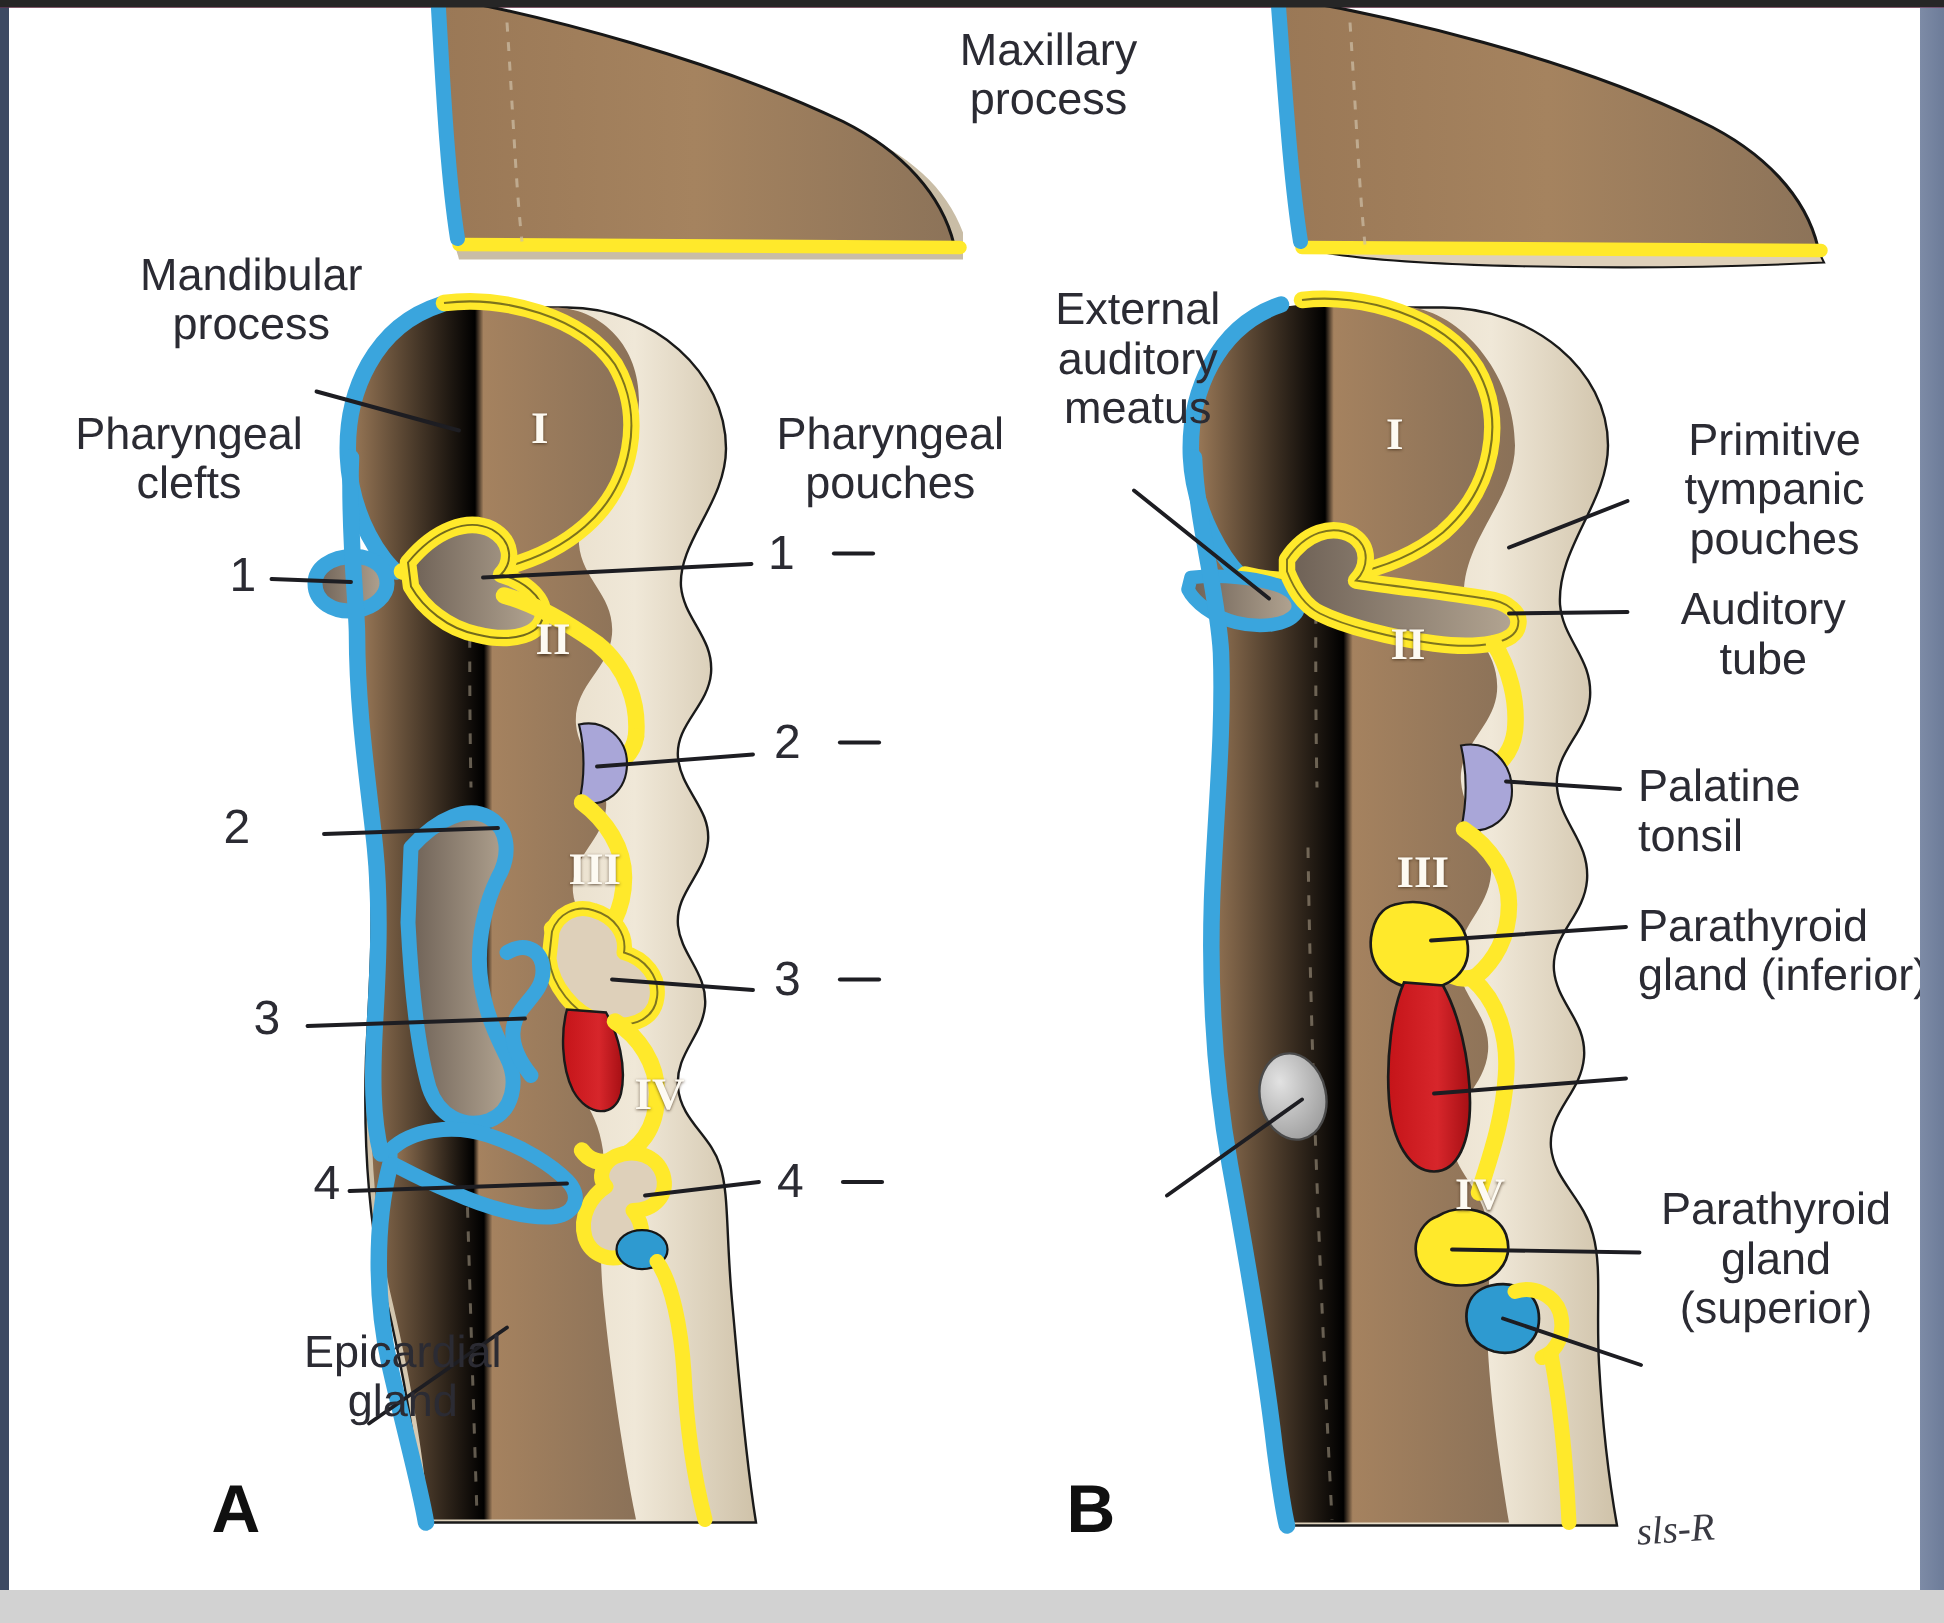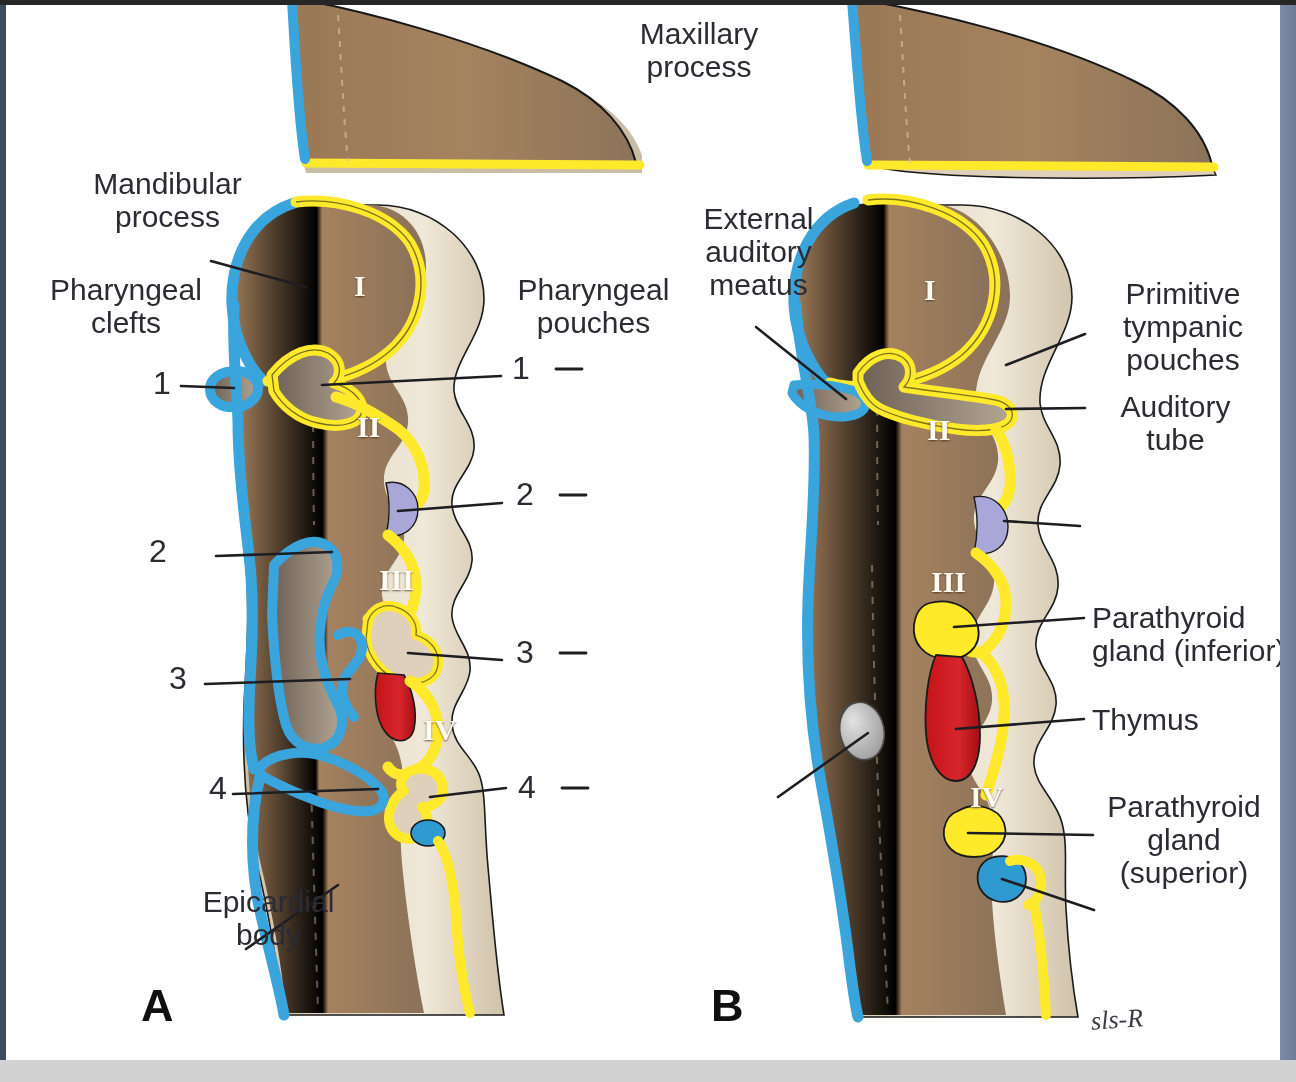--- a/index.html
+++ b/index.html
@@ -357,21 +357,21 @@
     <div class="lbl c" style="left:598px;top:12px;width:190px;">Maxillary
 process</div>
 
     <div class="lbl c" style="left:54px;top:162px;width:215px;">Mandibular
 process</div>
 
     <div class="lbl c" style="left:10px;top:268px;width:220px;">Pharyngeal
 clefts</div>
 
     <div class="lbl c" style="left:155px;top:880px;width:215px;">Epicardial
-body</div>
+gland</div>
 
     <div class="numlbl" style="left:147px;top:360px;">1</div>
     <div class="numlbl" style="left:143px;top:528px;">2</div>
     <div class="numlbl" style="left:163px;top:655px;">3</div>
     <div class="numlbl" style="left:203px;top:765px;">4</div>
 
     <div class="lbl c" style="left:480px;top:268px;width:215px;">Pharyngeal
 pouches</div>
 
     <div class="numlbl" style="left:506px;top:345px;">1</div>
@@ -379,37 +379,38 @@
     <div class="numlbl" style="left:510px;top:629px;">3</div>
     <div class="numlbl" style="left:512px;top:764px;">4</div>
 
     <div class="roman" style="left:348px;top:264px;">I</div>
     <div class="roman" style="left:351px;top:405px;">II</div>
     <div class="roman" style="left:373px;top:558px;">III</div>
     <div class="roman" style="left:417px;top:708px;">IV</div>
 
     <div class="panel-letter" style="left:135px;top:975px;">A</div>
 
-    <div class="lbl c" style="left:655px;top:185px;width:195px;margin-top:12px;">External
+    <div class="lbl c" style="left:655px;top:185px;width:195px;">External
 auditory
 meatus</div>
 
 
     <div class="lbl c" style="left:1082px;top:272px;width:190px;">Primitive
 tympanic
 pouches</div>
 
     <div class="lbl c" style="left:1082px;top:385px;width:175px;">Auditory
 tube</div>
 
+    <div class="lbl l" style="left:1086px;top:503px;width:200px;">Palatine
+tonsil</div>
 
     <div class="lbl l" style="left:1086px;top:596px;width:215px;">Parathyroid
 gland (inferior)</div>
 
-    <div class="lbl l" style="left:1086px;top:698px;width:175px;">Thymus</div>
 
     <div class="lbl c" style="left:1078px;top:785px;width:200px;">Parathyroid
 gland
 (superior)</div>
 
 
     <div class="roman" style="left:918px;top:268px;">I</div>
     <div class="roman" style="left:921px;top:408px;">II</div>
     <div class="roman" style="left:925px;top:560px;">III</div>
     <div class="roman" style="left:964px;top:775px;">IV</div>

